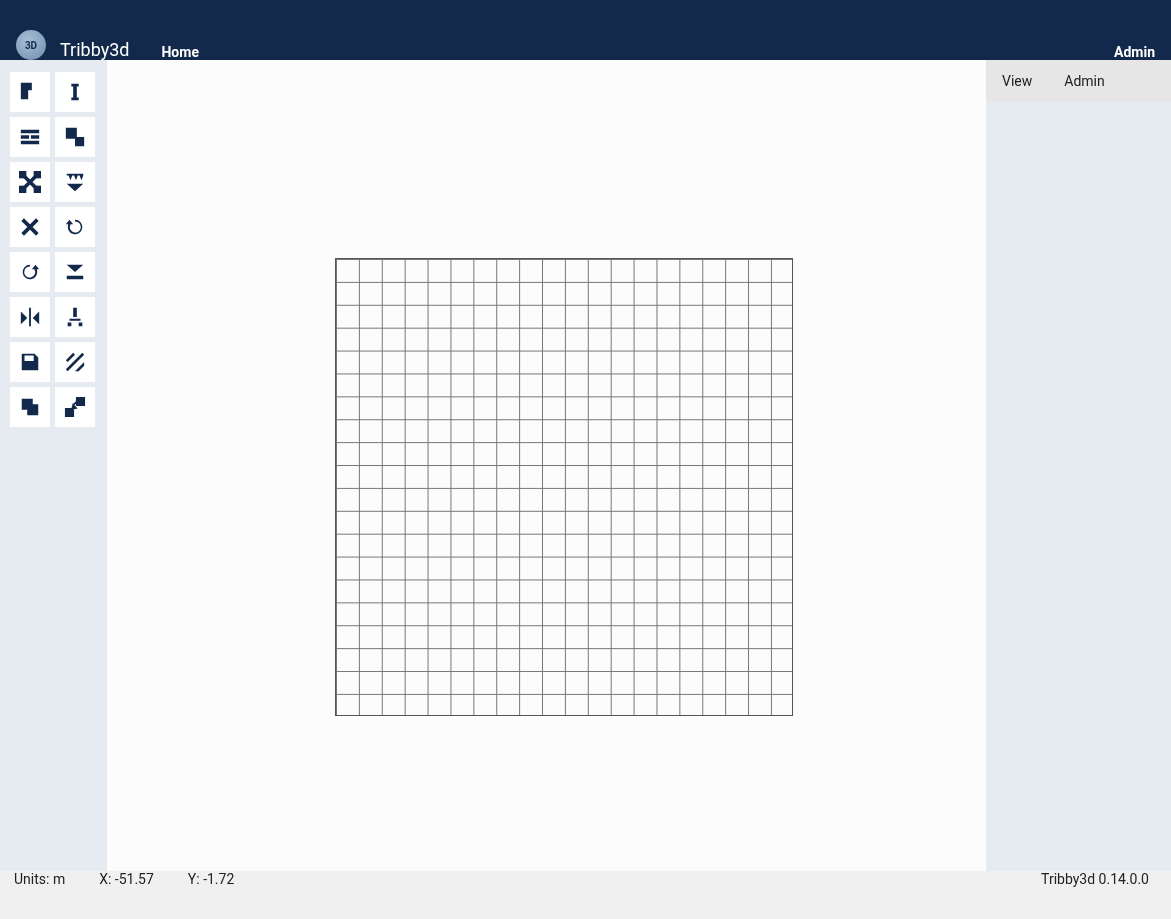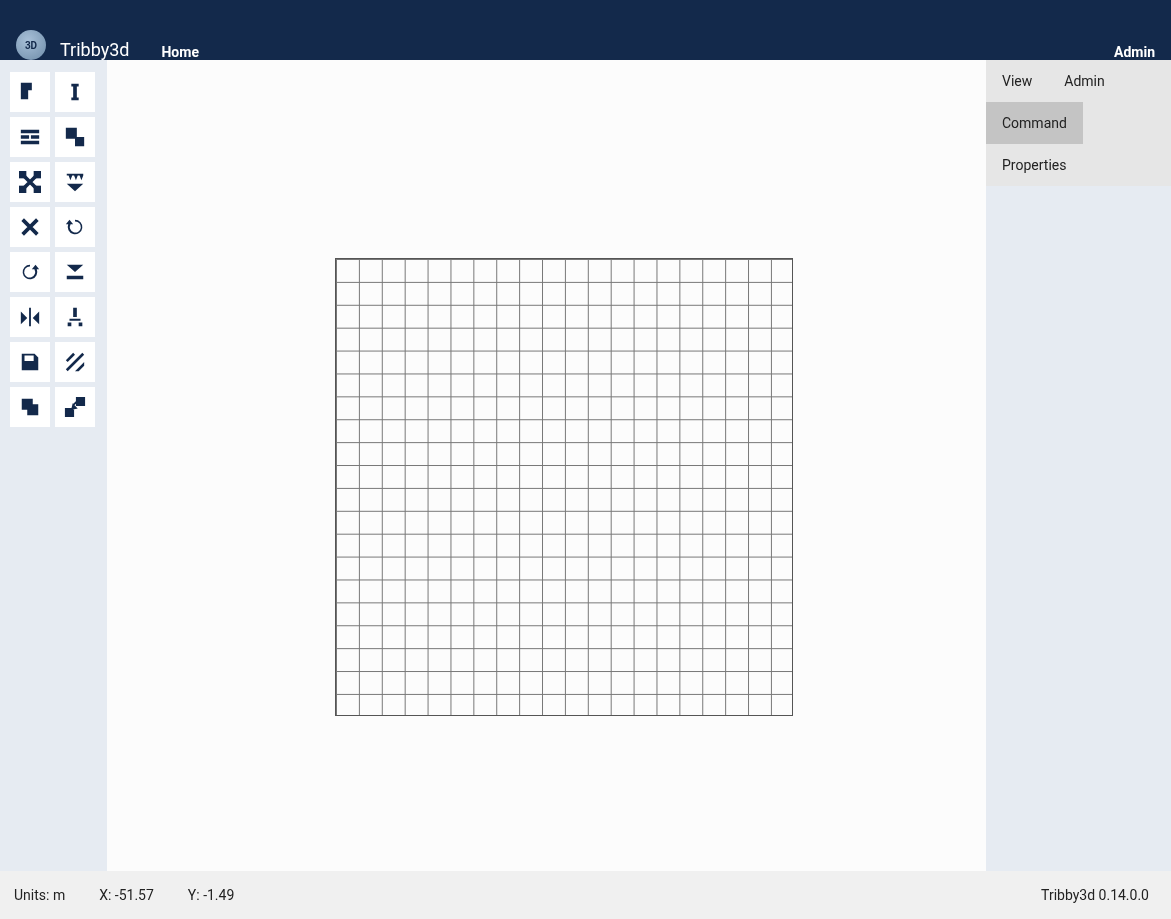--- a/index.html
+++ b/index.html
@@ -37,21 +37,21 @@
 
   
   .rightpanel { width: 185px; background: #e6e6e6; display: flex; flex-direction: column; }
   .tabrow { display:flex; }
   .tabrow2 { display:flex; flex-direction: column; align-items:flex-start; }
   .tab { font-size: 14px; color: #222; padding: 13px 16px; cursor: pointer; }
   .tab.active { background: #c4c4c4; }
   .panel-body { flex:1; background: #e6ebf2; }
 
   
-  .statusbar { height: 48px; background: #f0f0f0; display: flex; align-items: center; padding: 0 14px; font-size: 14px; color: #222; }
+  .statusbar { height: 48px; background: #f0f0f0; display: flex; padding: 0 14px; font-size: 14px; color: #222; }
   .status-item { margin-right: 34px; }
   .status-item.coord { margin-right: 34px; }
 </style>
 </head>
 <body>
 
 <div class="topbar">
   <div class="logo">3D</div>
   <div class="brand">Tribby3d</div>
   <div class="navlink">Home</div>
@@ -148,33 +148,29 @@
 
   <div class="canvas-wrap">
     <div class="grid"></div>
   </div>
 
   <div class="rightpanel">
     <div class="tabrow">
       <div class="tab">View</div>
       <div class="tab">Admin</div>
     </div>
-    <div class="tabrow2">
-      <div class="tab active">Command</div>
-      <div class="tab">Properties</div>
-    </div>
     <div class="panel-body"></div>
   </div>
 
 </div>
 
 <div class="statusbar">
   <div class="status-item">Units: m</div>
   <div class="status-item coord">X: -51.57</div>
-  <div class="status-item coord">Y: -1.49</div>
+  <div class="status-item coord">Y: -1.72</div>
   <div class="spacer"></div>
   <div class="status-item" style="margin-right:8px">Tribby3d 0.14.0.0</div>
 </div>
 
 <svg width="0" height="0" style="position:absolute">
   <defs>
     <g id="ic-slab">
         <path d="M2 2h12v8H10v10H2V2z"></path>
       </g>
     <g id="ic-column">

